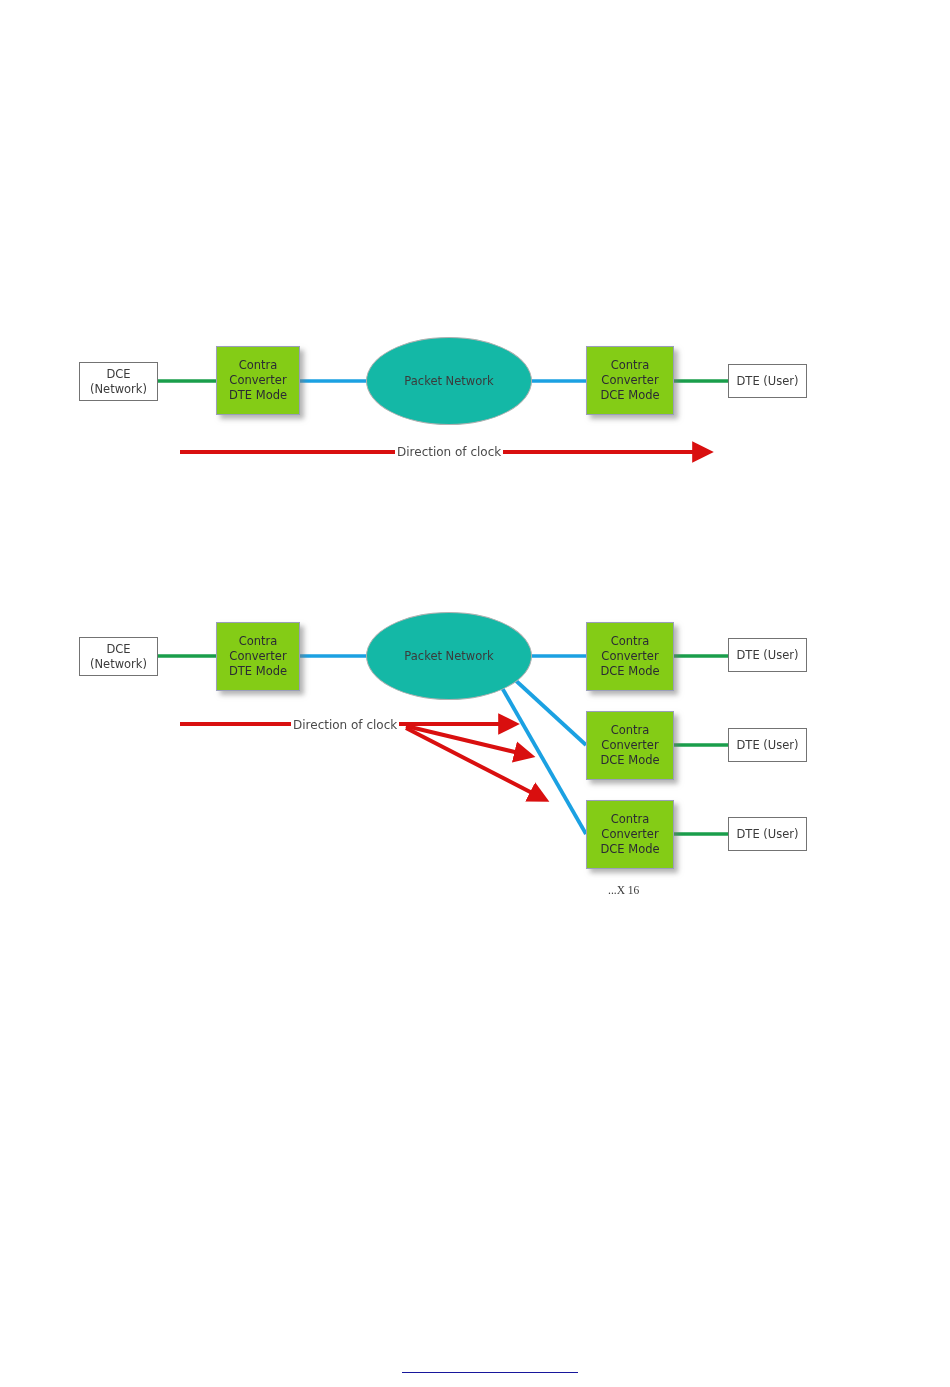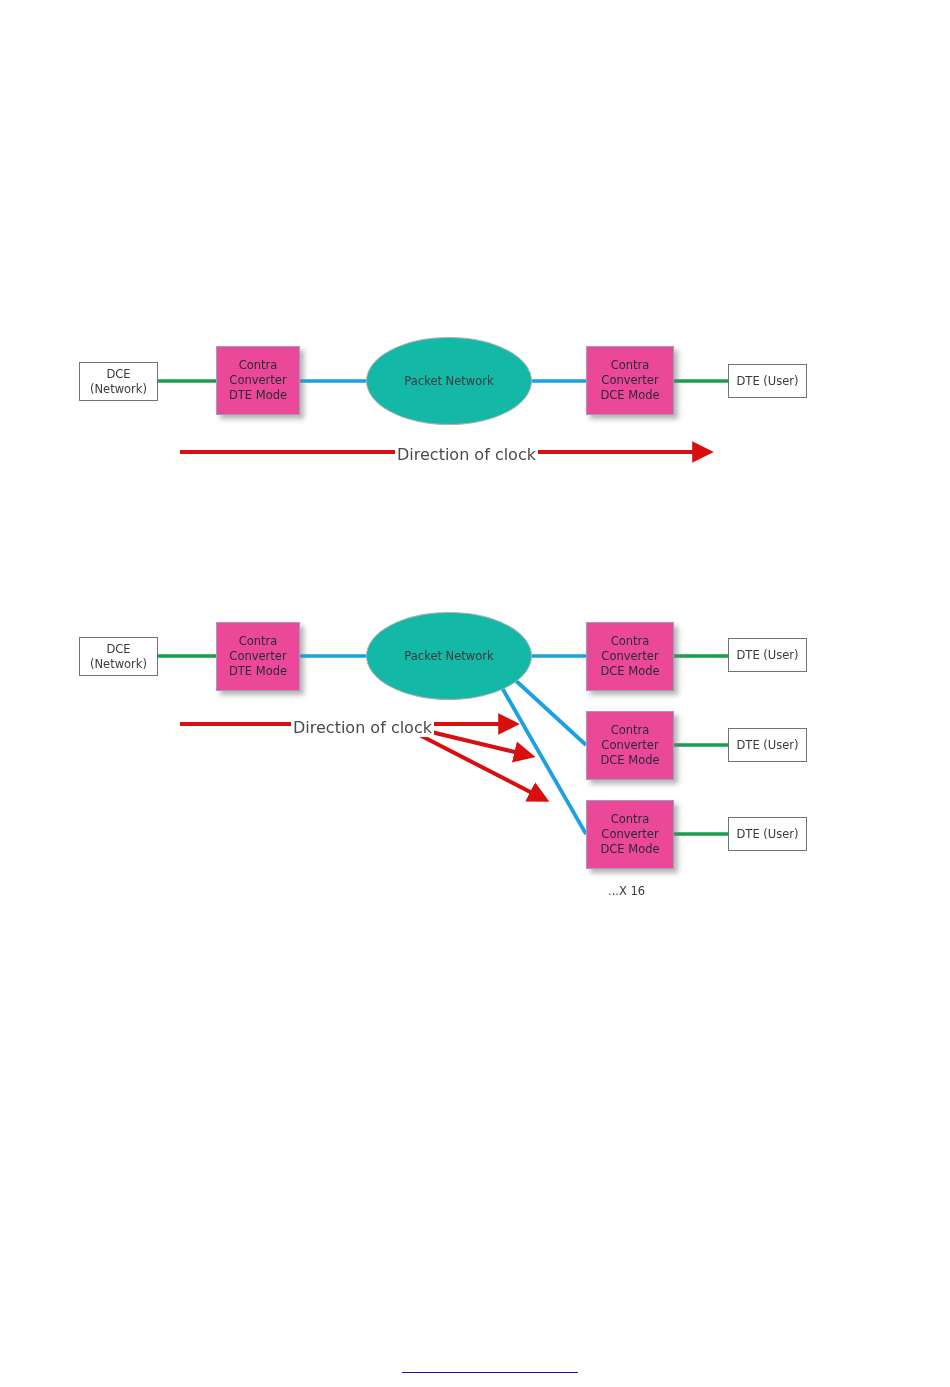--- a/index.html
+++ b/index.html
@@ -33,21 +33,21 @@
   
   .endpoint {
     background: #ffffff;
     border: 1px solid #737373;
     color: #3b3b3b;
     font-size: 11.5px;
     line-height: 15px;
   }
   
   .converter {
-    background: #ec4899;
+    background: #84cc16;
     border: 1px solid #9a9eba;
     color: #2b2b34;
     font-size: 11.5px;
     line-height: 15px;
     box-shadow: 4px 4px 5px rgba(120,120,120,0.55);
   }
   .converter .ln, .endpoint .ln { display:block; white-space: nowrap; }
 
   
   .cloud {
@@ -68,31 +68,32 @@
     position: absolute;
     left: 0; top: 0;
     width: 950px;
     height: 1387px;
     pointer-events: none;
   }
 
   
   .wire-label {
     position: absolute;
-    font-size: 16px;
+    font-size: 12px;
     color: #4a4a4a;
     background: #ffffff;
     padding: 0 2px;
     white-space: nowrap;
   }
   .multi-label {
     position: absolute;
     font-size: 11.5px;
     color: #3b3b3b;
     white-space: nowrap;
+    font-family: Liberation Serif, serif;
   }
 
   
   .footer-link {
     position: absolute;
     font-size: 11px;
     color: #ffffff;
     border-bottom: 1.6px solid #18179c;
     white-space: nowrap;
     text-decoration: none;

